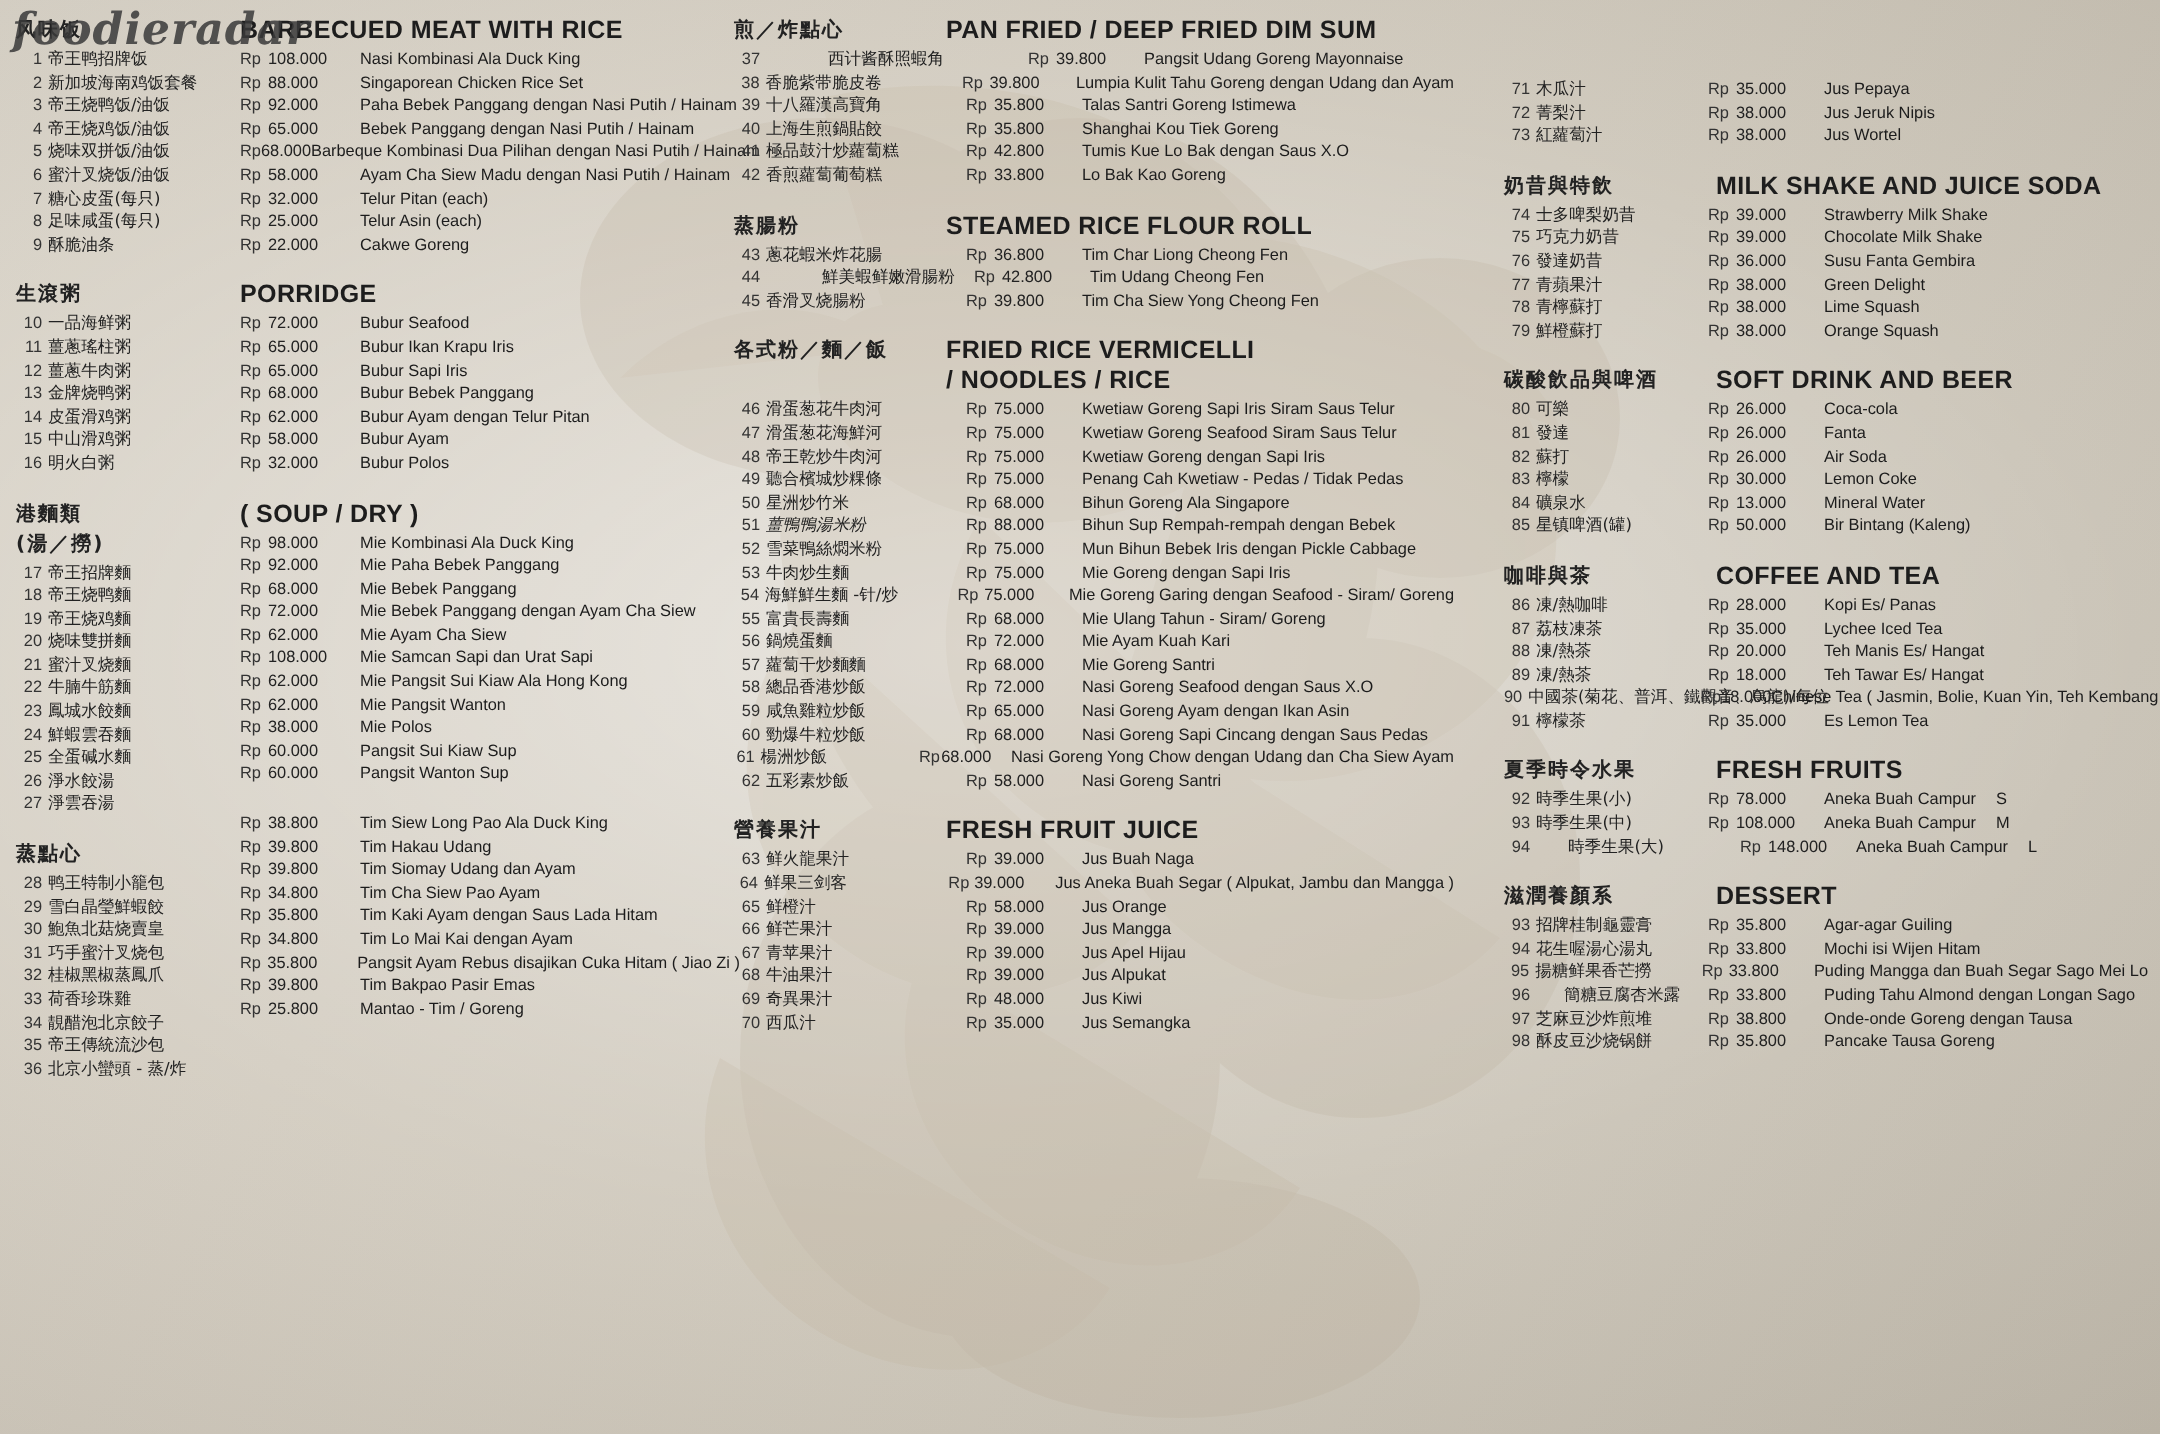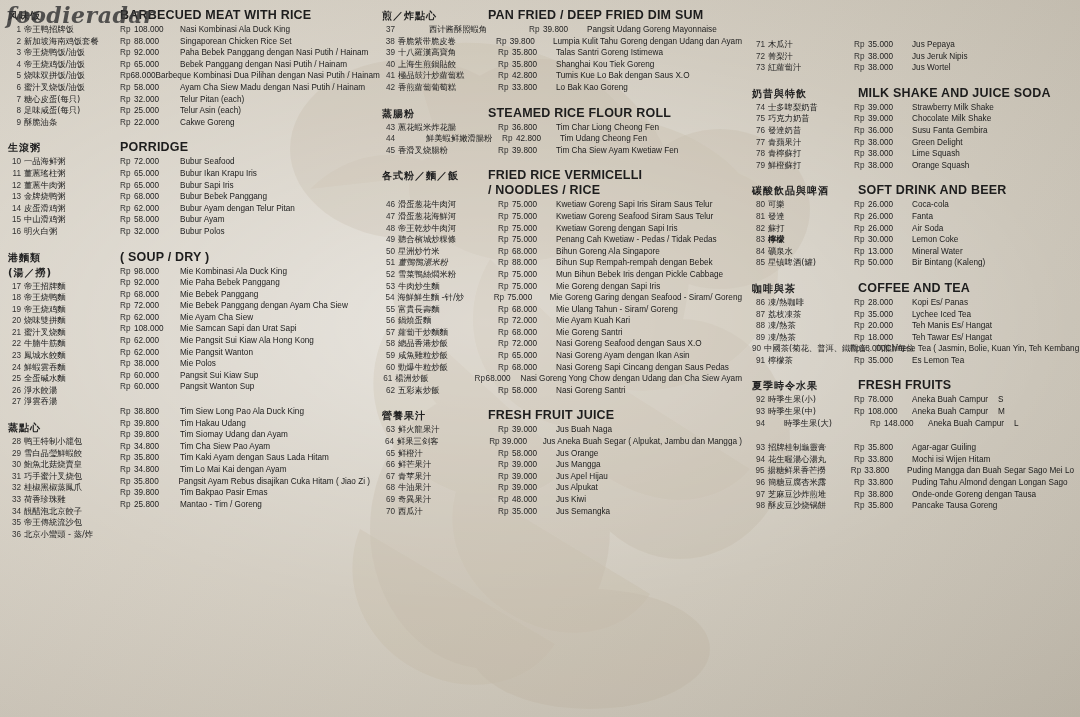--- a/index.html
+++ b/index.html
@@ -443,21 +443,21 @@
           <span class="en">Tim Bakpao Pasir Emas</span>
         </div>
         <div class="row">
           <span class="rp" style="width: 14px;">Rp</span>
           <span class="price" style="width: 46px;">25.800</span>
           <span class="en">Mantao - Tim / Goreng</span>
         </div>
       </div>
   </div>
 
-  <div class="col" id="c2" style="left:382px;top:8px;width:360px;">
+  <div class="col" id="c2" style="left:367px;top:8px;width:360px;">
     <div class="hdr-pair">
       <div class="cat-cn" style="width:100px">煎／炸點心</div>
       <div class="cat-en">PAN FRIED / DEEP FRIED DIM SUM</div>
     </div>
     <div class="rows" id="c2s1">
         <div class="row">
           <span class="num">37</span>
           <span class="cn" style="width: 100px; margin-left: 31px;">西计酱酥照蝦角</span>
           <span class="rp">Rp</span>
           <span class="price" style="width: 44px;">39.800</span>
@@ -517,21 +517,21 @@
           <span class="cn" style="width: 76px; padding-left: 28px;">鮮美蝦鲜嫩滑腸粉</span>
           <span class="rp">Rp</span>
           <span class="price" style="width: 44px;">42.800</span>
           <span class="en">Tim Udang Cheong Fen</span>
         </div>
         <div class="row">
           <span class="num">45</span>
           <span class="cn" style="width: 100px;">香滑叉烧腸粉</span>
           <span class="rp">Rp</span>
           <span class="price" style="width: 44px;">39.800</span>
-          <span class="en">Tim Cha Siew Ayam Kwetiaw Fen</span>
+          <span class="en">Tim Cha Siew Yong Cheong Fen</span>
         </div>
       </div>
     <div class="sp2"></div>
     <div class="hdr-pair">
       <div class="cat-cn" style="width:100px">各式粉／麵／飯</div>
       <div>
         <div class="cat-en">FRIED RICE VERMICELLI</div>
         <div class="cat-en">/ NOODLES / RICE</div>
       </div>
     </div>
@@ -816,21 +816,21 @@
         </div>
         <div class="row">
           <span class="num">82</span>
           <span class="cn" style="width: 86px;">蘇打</span>
           <span class="rp">Rp</span>
           <span class="price" style="width: 44px;">26.000</span>
           <span class="en">Air Soda</span>
         </div>
         <div class="row">
           <span class="num">83</span>
-          <span class="cn" style="width: 86px; font-weight: bold;">檸檬</span>
+          <span class="cn" style="width: 86px;">檸檬</span>
           <span class="rp">Rp</span>
           <span class="price" style="width: 44px;">30.000</span>
           <span class="en">Lemon Coke</span>
         </div>
         <div class="row">
           <span class="num">84</span>
           <span class="cn" style="width: 86px;">礦泉水</span>
           <span class="rp">Rp</span>
           <span class="price" style="width: 44px;">13.000</span>
           <span class="en">Mineral Water</span>
@@ -917,20 +917,24 @@
         <div class="row">
           <span class="num">94</span>
           <span class="cn" style="width: 86px; padding-left: 16px;">時季生果(大)</span>
           <span class="rp">Rp</span>
           <span class="price" style="width: 44px;">148.000</span>
           <span class="en">Aneka Buah Campur</span>
           <span class="en" style="margin-left: 10px;">L</span>
         </div>
       </div>
     <div class="sp2"></div>
+    <div class="hdr-pair">
+      <div class="cat-cn" style="width:100px">滋潤養顏系</div>
+      <div class="cat-en">DESSERT</div>
+    </div>
     <div class="rows" id="c3s5">
         <div class="row">
           <span class="num">93</span>
           <span class="cn" style="width: 86px;">招牌桂制龜靈膏</span>
           <span class="rp">Rp</span>
           <span class="price" style="width: 44px;">35.800</span>
           <span class="en">Agar-agar Guiling</span>
         </div>
         <div class="row">
           <span class="num">94</span>
@@ -941,21 +945,21 @@
         </div>
         <div class="row">
           <span class="num">95</span>
           <span class="cn" style="width: 86px;">揚糖鲜果香芒撈</span>
           <span class="rp">Rp</span>
           <span class="price" style="width: 44px;">33.800</span>
           <span class="en">Puding Mangga dan Buah Segar Sago   Mei Lo</span>
         </div>
         <div class="row">
           <span class="num">96</span>
-          <span class="cn" style="width: 86px;">簡糖豆腐杏米露</span>
+          <span class="cn" style="width: 86px; text-align: center;">簡糖豆腐杏米露</span>
           <span class="rp">Rp</span>
           <span class="price" style="width: 44px;">33.800</span>
           <span class="en">Puding Tahu Almond dengan Longan Sago</span>
         </div>
         <div class="row">
           <span class="num">97</span>
           <span class="cn" style="width: 86px;">芝麻豆沙炸煎堆</span>
           <span class="rp">Rp</span>
           <span class="price" style="width: 44px;">38.800</span>
           <span class="en">Onde-onde Goreng dengan Tausa</span>

